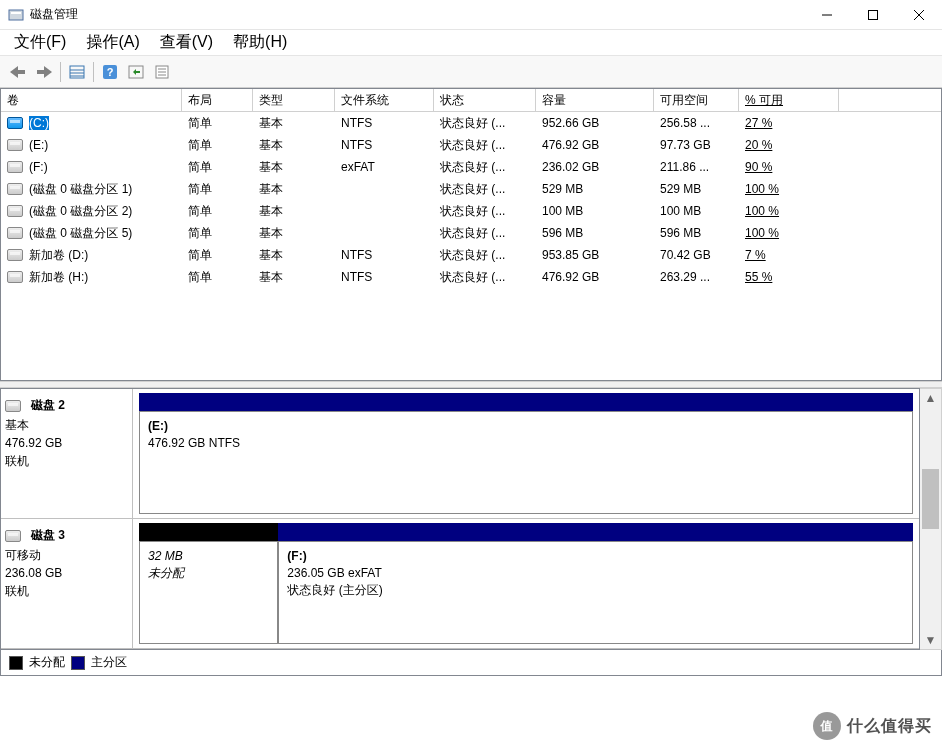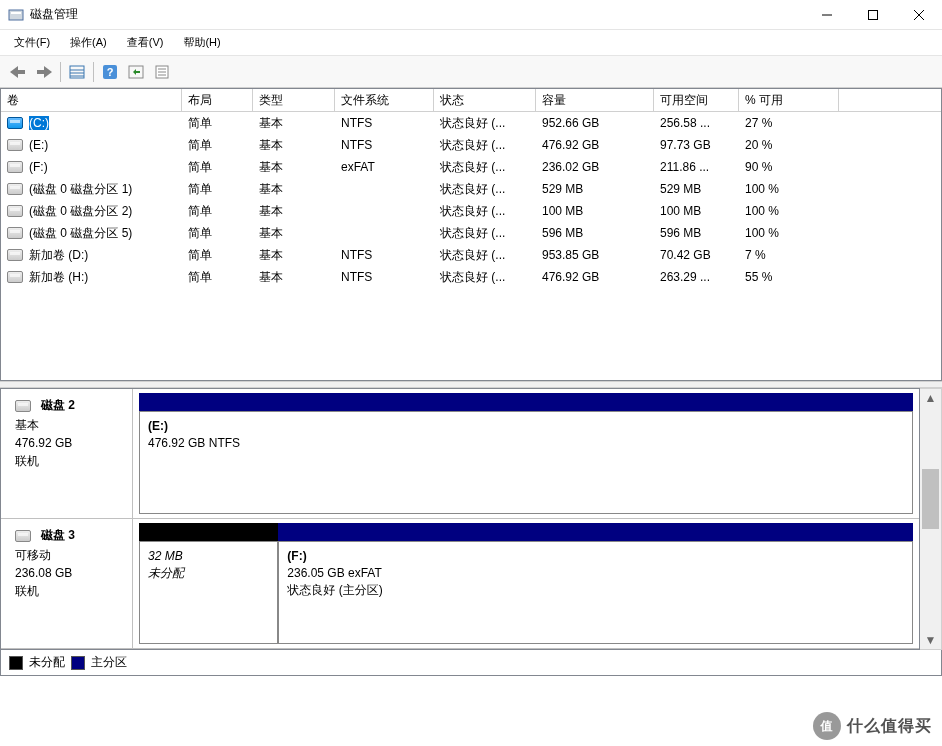--- a/index.html
+++ b/index.html
@@ -3,45 +3,45 @@
 <meta charset="utf-8">
 <style>
 * { box-sizing: border-box; margin: 0; padding: 0; }
 body { font-family: "Segoe UI", "Microsoft YaHei", sans-serif; font-size: 12px; background: #fff; width: 942px; height: 746px; overflow: hidden; position: relative; }
 .titlebar { height: 30px; display: flex; align-items: center; padding: 0 0 0 8px; border-bottom: 1px solid #e5e5e5; justify-content: space-between; }
 .titlebar .app-icon { width: 16px; height: 16px; margin-right: 6px; }
 .titlebar .title { flex: 1; font-size: 12px; }
 .win-controls { display: flex; }
 .win-btn { width: 46px; height: 30px; display: flex; align-items: center; justify-content: center; font-size: 13px; }
 .menubar { height: 26px; display: flex; align-items: center; padding: 0 4px; border-bottom: 1px solid #e5e5e5; }
-.menubar .menu-item { padding: 4px 10px; font-size: 11px; }
+.menubar .menu-item { padding: 4px 10px; font-size: 16px; }
 .toolbar { height: 32px; display: flex; align-items: center; padding: 0 6px; gap: 2px; border-bottom: 1px solid #d0d0d0; background: #f8f8f8; }
 .tool-btn { width: 24px; height: 24px; display: flex; align-items: center; justify-content: center; border: 1px solid transparent; }
 .tool-sep { width: 1px; height: 20px; background: #c0c0c0; margin: 0 2px; }
 
 .volume-list { border: 1px solid #828790; overflow: hidden; }
 .vlist-header { display: flex; background: #fff; border-bottom: 1px solid #d0d0d0; height: 23px; }
 .vlist-header .col { padding: 3px 6px; border-right: 1px solid #d0d0d0; font-size: 12px; background: #fff; white-space: nowrap; overflow: hidden; }
 .vlist-body { background: #fff; height: 268px; overflow: auto; }
 .vlist-row { display: flex; height: 22px; align-items: center; }
 .vlist-row .cell { padding: 1px 6px; font-size: 12px; white-space: nowrap; overflow: hidden; display: flex; align-items: center; }
 .vlist-row.selected { }
 .vlist-row.selected .cell:first-child .label-text { background: #0078d7; color: #fff; }
 .drive-ico { width: 16px; height: 12px; margin-right: 6px; display: inline-block; border: 1px solid #888; border-radius: 2px; background: linear-gradient(#eee,#ccc); position: relative; }
 .drive-ico.sel { background: linear-gradient(#6bf,#19e); border-color:#059; }
 .drive-ico::after{content:'';position:absolute;left:2px;right:2px;top:2px;height:3px;background:#fff;opacity:.6;}
 
-.c-vol{width:181px;} .c-layout{width:71px;} .c-type{width:82px;} .c-fs{width:99px;} .c-status{width:102px;} .c-cap{width:118px;} .c-free{width:85px;} .c-pct{width:100px;}
+.c-vol{width:181px;} .c-layout{width:71px;} .c-type{width:82px;} .c-fs{width:99px;} .c-status{width:102px;} .c-cap{width:118px;} .c-free{width:85px;} .c-pct{width:100px;text-decoration:underline;}
 
 .splitter { height: 7px; background: #f0f0f0; border-top:1px solid #d0d0d0; border-bottom:1px solid #d0d0d0; }
 
 .disk-map-wrap { display:flex; }
 .disk-map { flex:1; border:1px solid #828790; overflow:hidden; }
 .disk-block { display:flex; border-bottom: 1px solid #c0c0c0; }
-.disk-info { width: 132px; padding: 8px 14px; border-right: 1px solid #c0c0c0; }
+.disk-info { width: 132px; padding: 8px 4px; border-right: 1px solid #c0c0c0; }
 .disk-info .disk-title { font-weight: bold; font-size: 12px; margin-bottom: 2px; display:flex; align-items:center; gap:4px;}
 .disk-info .disk-meta { font-size: 12px; line-height: 1.5; }
 .disk-parts { flex:1; padding: 4px 6px; display:flex; flex-direction:column; }
 .part-bar { height: 18px; display:flex; }
 .part-bar .seg { height:100%; }
 .seg-primary { background: #000080; }
 .seg-unalloc { background: #000; }
 .part-boxes { flex:1; display:flex; margin-top: 0; }
 .part-box { border: 1px solid #888; padding: 6px 8px; font-size: 12px; line-height:1.4; background:#fff; }
 .part-box .pb-title { font-weight: bold; }

